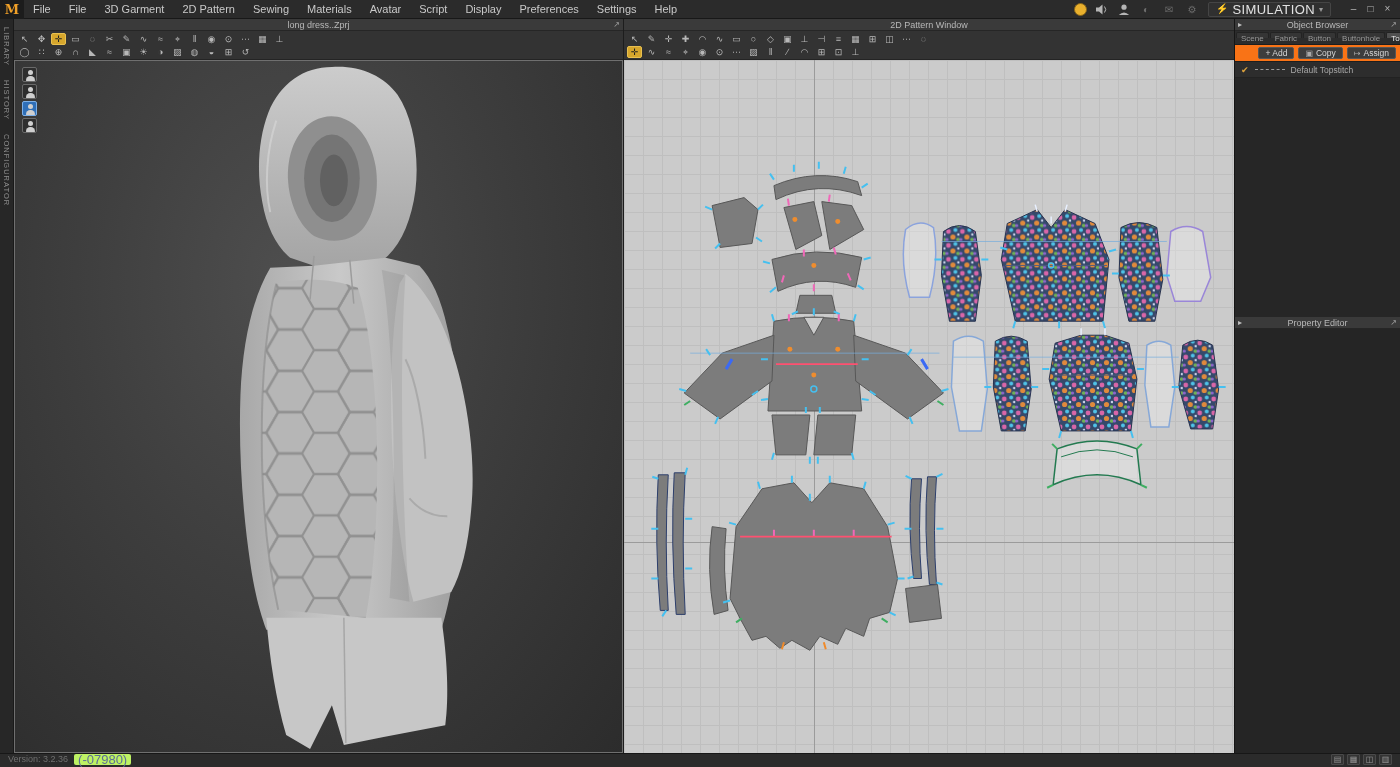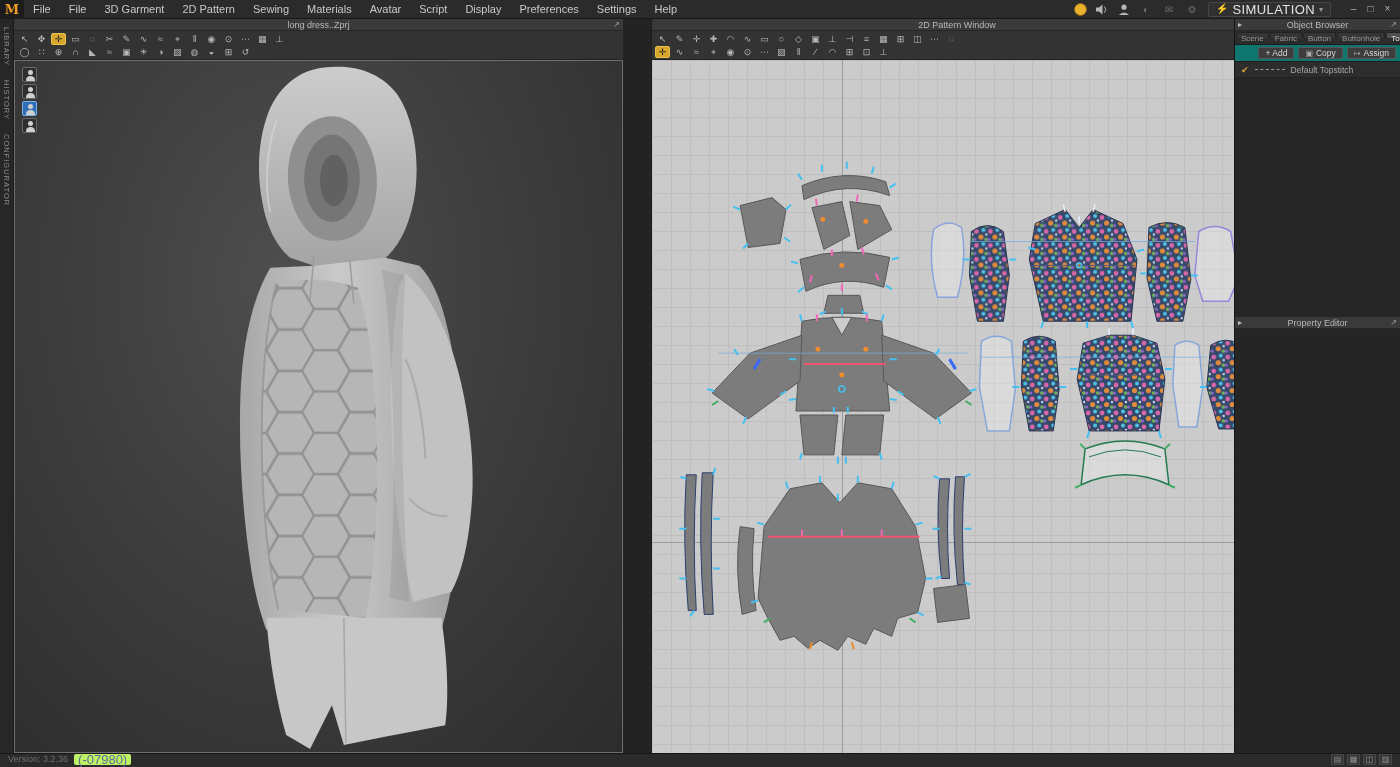--- a/index.html
+++ b/index.html
@@ -39,34 +39,34 @@
   .p3{position:absolute;left:14px;top:19px;width:609px;height:734px;background:#a3a3a3;display:flex;flex-direction:column}
   .viewport{flex:1;position:relative;border:1px solid #6f6f6f;background:radial-gradient(ellipse at 45% 32%, #4e4e4e 0%, #3e3e3e 45%, #2c2c2c 100%);overflow:hidden}
   .avatars{position:absolute;left:7px;top:6px;display:flex;flex-direction:column;gap:2px;z-index:5}
   .avatar-btn{width:15px;height:15px;background:#2e2e2e;border:1px solid #6a6a6a;border-radius:2px;position:relative}
   .avatar-btn.active{background:#2f6fb8;border-color:#7db0e8}
   .avatar-btn::before{content:"";position:absolute;left:5px;top:2px;width:5px;height:5px;border-radius:50%;background:#cfcfcf}
   .avatar-btn::after{content:"";position:absolute;left:3px;top:8px;width:9px;height:5px;border-radius:5px 5px 1px 1px;background:#cfcfcf}
   .garment-svg{position:absolute;inset:0;width:100%;height:100%}
 
   
-  .p2{position:absolute;left:651px;top:19px;width:611px;height:734px;background:#333;display:flex;flex-direction:column;border-left:1px solid #1d1d1d}
+  .p2{position:absolute;left:623px;top:19px;width:611px;height:734px;background:#333;display:flex;flex-direction:column;border-left:1px solid #1d1d1d}
   .canvas2d{flex:1;position:relative;overflow:hidden;background-color:#cbcbcb;
     background-image:linear-gradient(to right,#bfbfbf 1px,transparent 1px),linear-gradient(to bottom,#bfbfbf 1px,transparent 1px);
     background-size:19px 19px}
   .axis-v{position:absolute;left:190px;top:0;width:1px;height:100%;background:#9b9b9b}
   .axis-h{position:absolute;left:0;top:482px;width:100%;height:1px;background:#9b9b9b}
   .pieces-svg{position:absolute;inset:0;width:100%;height:100%}
 
   
   .pr{position:absolute;left:1234px;top:19px;width:166px;height:734px;background:#262626;border-left:1px solid #161616;display:flex;flex-direction:column}
   .ob-tabs{display:flex;background:#2c2c2c;border-bottom:1px solid #1e1e1e;padding:1px 1px 6px 1px;gap:1px;height:14px}
   .ob-tab{font-size:8px;color:#9a9a9a;background:#353535;border:1px solid #232323;border-bottom:none;padding:1px 4px;white-space:nowrap;border-radius:2px 2px 0 0}
   .ob-tab.active{background:#505050;color:#ececec}
-  .ob-actions{height:17px;background:#0f766e;border-bottom:1px solid #1e1e1e;display:flex;align-items:center;justify-content:flex-end;gap:4px;padding:0 4px}
+  .ob-actions{height:17px;background:#f97316;border-bottom:1px solid #1e1e1e;display:flex;align-items:center;justify-content:flex-end;gap:4px;padding:0 4px}
   .ob-btn{font-size:8.5px;color:#d6d6d6;background:#3d3d3d;border:1px solid #565656;border-radius:2px;padding:0 6px;height:12px;line-height:11px;display:flex;align-items:center;gap:3px}
   .ob-btn .g{font-size:8px;color:#aaa}
   .ob-list{height:255px;background:#262626;overflow:hidden}
   .ob-item{height:16px;display:flex;align-items:center;gap:6px;padding:0 6px;background:#2d2d2d;border-bottom:1px solid #222}
   .ob-check{color:#dca23c;font-size:9px}
   .stitch-sample{width:30px;border-top:1px dashed #9a9a9a;height:0}
   .ob-item-label{font-size:8.5px;color:#a8a8a8}
   .pe-body{flex:1;background:#252525}
 
   

